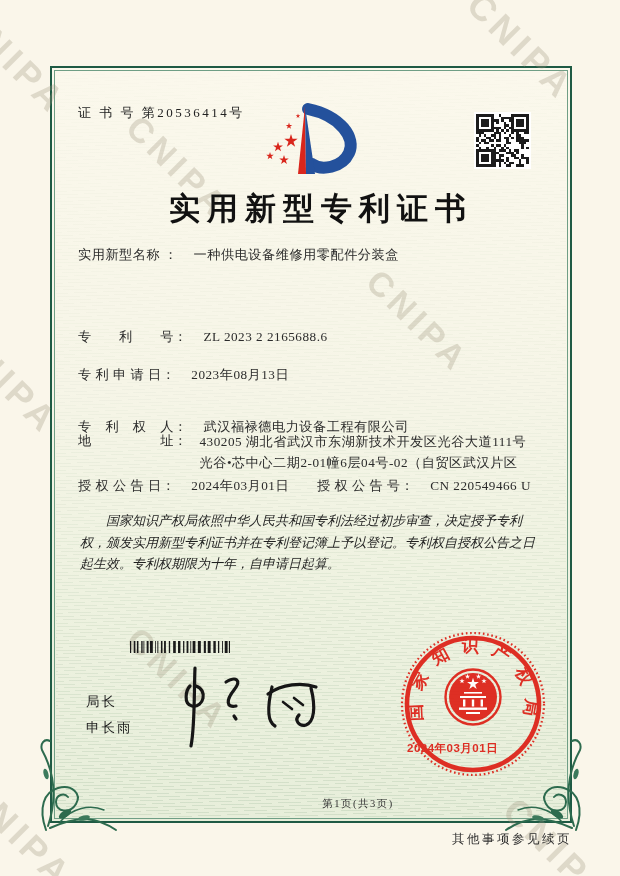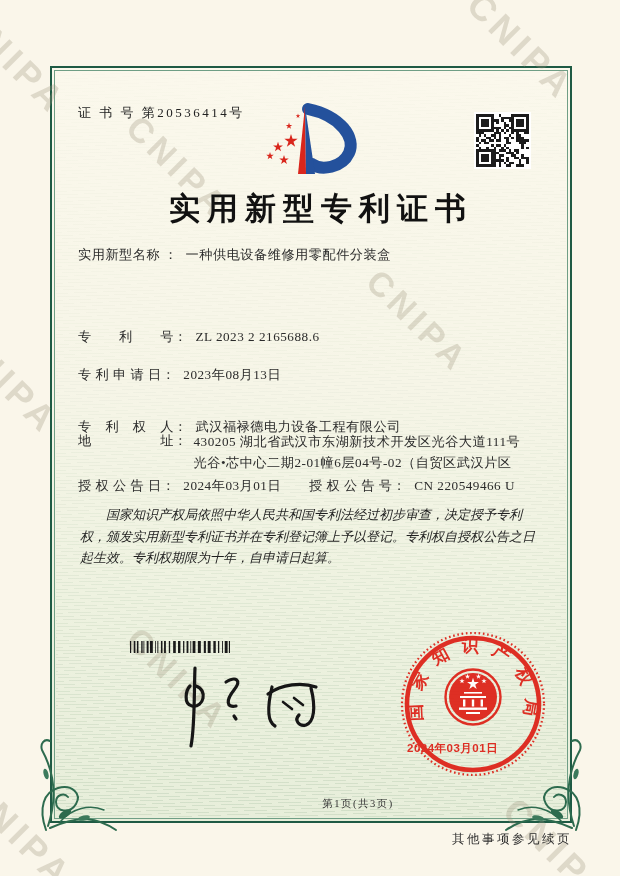--- a/index.html
+++ b/index.html
@@ -19,24 +19,24 @@
   .frame::after{content:"";position:absolute;inset:4px;pointer-events:none;
          background:repeating-linear-gradient(178deg,rgba(108,150,112,0.20) 0 .8px,transparent .8px 3.4px);
          -webkit-mask-image:linear-gradient(180deg,rgba(0,0,0,.08) 0%,rgba(0,0,0,.22) 45%,rgba(0,0,0,.85) 100%);
          mask-image:linear-gradient(180deg,rgba(0,0,0,.08) 0%,rgba(0,0,0,.22) 45%,rgba(0,0,0,.85) 100%);}
   .content{position:absolute;inset:0;z-index:4;}
   .cert-no{left:78px;top:104px;font-size:13px;letter-spacing:2.5px;color:#222;}
   .title{left:60px;top:188px;width:522px;text-align:center;font-size:31px;font-weight:bold;
          letter-spacing:7px;color:#111;}
   .row{left:78px;font-size:13.2px;letter-spacing:.5px;white-space:nowrap;}
   .row .lbl{white-space:pre;}
-  .row .val{margin-left:8px;}
-  .addr-wrap{display:inline-block;vertical-align:top;margin-left:6px;line-height:20.5px;}
+  .row .val{margin-left:16px;}
+  .addr-wrap{display:inline-block;vertical-align:top;margin-left:12px;line-height:20.5px;}
   .paras{left:80px;top:500px;width:462px;font-size:13px;line-height:21.5px;font-style:italic;color:#1f1f1f;}
-  .paras p{margin:4px 0 5px 0;text-indent:2em;}
+  .paras p{margin:10px 0 5px 0;text-indent:2em;}
   .director{left:86px;top:689px;font-size:13.5px;line-height:26px;letter-spacing:2px;
             font-family:"Liberation Sans","DejaVu Sans",sans-serif;color:#1c1c1c;}
   .pageno{left:50px;top:797px;width:616px;text-align:center;font-size:10.5px;letter-spacing:1.5px;color:#333;}
   .footer-note{left:50px;top:831px;width:522px;text-align:right;font-size:12.5px;letter-spacing:2.5px;color:#2e2e2e;z-index:4;}
   .seal{mix-blend-mode:multiply;opacity:.94;}
 </style>
 </head>
 <body>
 
 <div class="page">
@@ -376,20 +376,24 @@
           <rect x="73.80" y="0" width="2.08" height="12"></rect>
           <rect x="77.72" y="0" width="2.91" height="12"></rect>
           <rect x="83.36" y="0" width="2.40" height="12"></rect>
           <rect x="87.96" y="0" width="1.30" height="12"></rect>
           <rect x="92.07" y="0" width="0.90" height="12"></rect>
           <rect x="94.73" y="0" width="2.87" height="12"></rect>
           <rect x="98.89" y="0" width="1.79" height="12"></rect>
         </g>
       </svg>
 
+    <div class="abs director">
+      <div>局长</div>
+      <div>申长雨</div>
+    </div>
 
     <svg class="abs" style="left:168px;top:660px;width:165px;height:92px" viewBox="0 0 165 92" fill="none" stroke="#161616" stroke-width="3.2" stroke-linecap="round" stroke-linejoin="round" aria-label="申长雨">
       <path d="M22,26 C18,30 15,44 24,46 C36,48 40,30 28,26"></path>
       <path d="M27,8 C26,30 27,66 23,86"></path>
       <path d="M58,22 C68,16 74,20 66,30 C58,40 58,48 68,46"></path>
       <path d="M66,56 l2,3"></path>
       <path d="M100,34 C114,24 134,22 148,27"></path>
       <path d="M104,27 C99,48 100,62 107,66"></path>
       <path d="M143,28 C148,48 146,62 138,65 C131,67 126,60 131,55"></path>
       <path d="M115,42 l9,7" stroke-width="2.6"></path>

